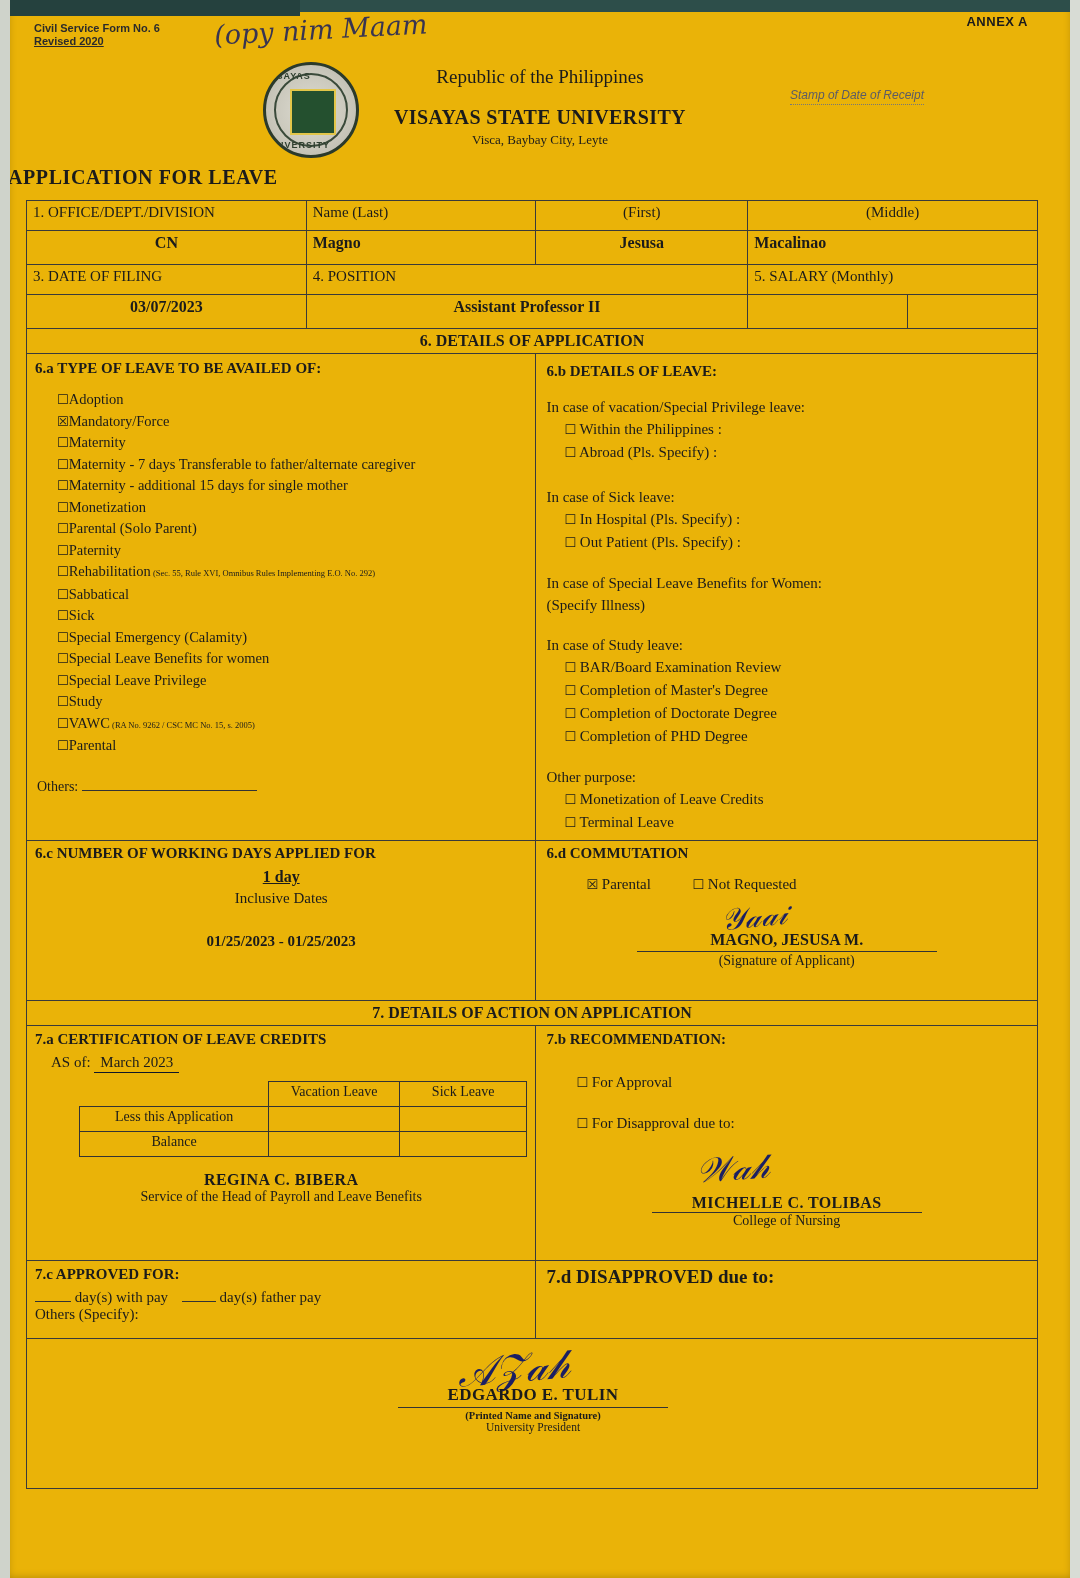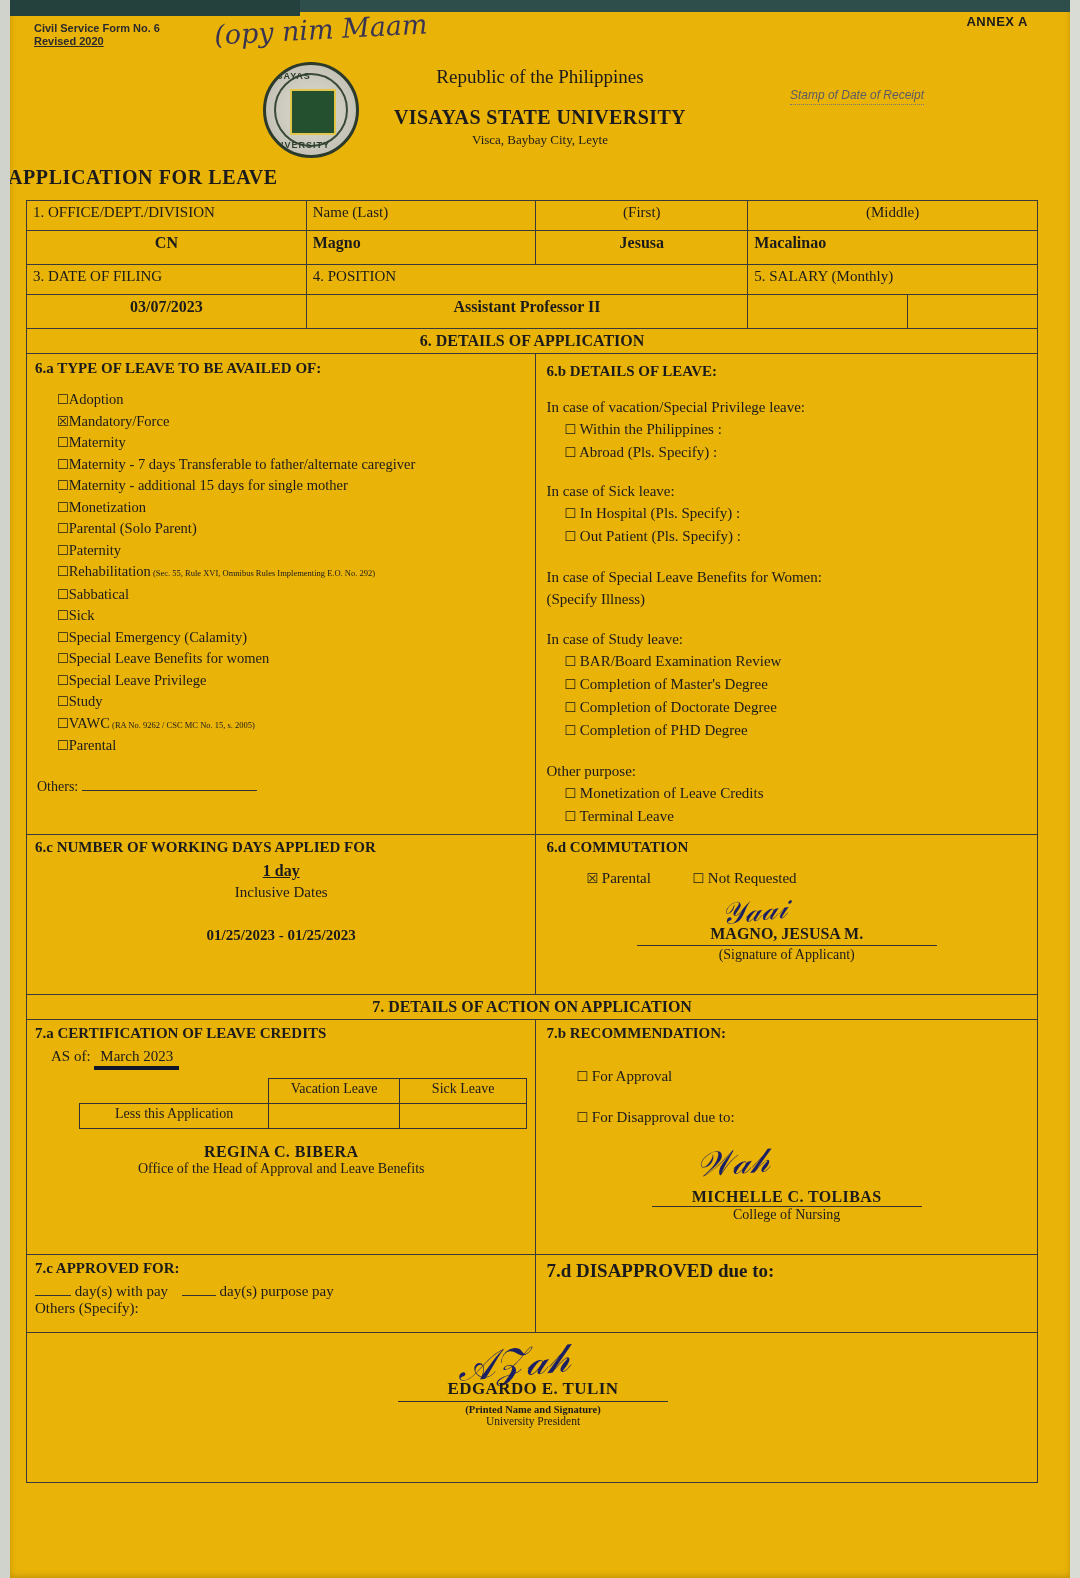--- a/index.html
+++ b/index.html
@@ -141,21 +141,21 @@
 
   table.credits { border-collapse:collapse; margin:8px 0 0 44px; font-size:14px; }
   table.credits td { border:1px solid #333; height:25px; padding:2px 6px; }
   table.credits td.lbl { width:220px; text-align:center; }
   table.credits td.col { width:150px; }
 
   .name-blk { text-align:center; margin-top:14px; }
   .name-blk .nm { font-weight:bold; font-size:16px; letter-spacing:0.4px; }
   .name-blk .rl { font-size:14px; }
 
-  .ul-name { display:inline-block; border-bottom:4px solid #0f172a; padding:0 6px 1px; }
+  .ul-name { display:inline-block; border-bottom:1px solid #0f172a; padding:0 6px 1px; }
   .sign-rule { width:270px; border-bottom:1px solid #333; margin:0 auto; }
 </style>
 </head>
 <body>
 
 <div id="paper">
 
   <div class="hdr-left">
     <div>Civil Service Form No. 6</div>
     <div><u>Revised 2020</u></div>
@@ -236,21 +236,21 @@
           <span>Others:</span>
           <span class="under-line"></span>
         </div>
       </td>
       <td colspan="3" style="padding:6px 10px;" class="rcol">
         <div class="b" style="font-size:15px;">6.b DETAILS OF LEAVE:</div>
         <div id="b-groups" style="margin-top:14px;">
               <div style="margin-top: 0px;">In case of vacation/Special Privilege leave:</div>
               <div class="indent"><span class="chk">☐</span><span> Within the Philippines :</span></div>
               <div class="indent"><span class="chk">☐</span><span> Abroad (Pls. Specify) :</span></div>
-              <div style="margin-top: 16px;">In case of Sick leave:</div>
+              <div style="margin-top: 22px;">In case of Sick leave:</div>
               <div class="indent"><span class="chk">☐</span><span> In Hospital (Pls. Specify) :</span></div>
               <div class="indent"><span class="chk">☐</span><span> Out Patient (Pls. Specify) :</span></div>
               <div style="margin-top: 18px;">In case of Special Leave Benefits for Women:</div>
               <div>(Specify Illness)</div>
               <div style="margin-top: 18px;">In case of Study leave:</div>
               <div class="indent"><span class="chk">☐</span><span> BAR/Board Examination Review</span></div>
               <div class="indent"><span class="chk">☐</span><span> Completion of Master's Degree</span></div>
               <div class="indent"><span class="chk">☐</span><span> Completion of Doctorate Degree</span></div>
               <div class="indent"><span class="chk">☐</span><span> Completion of PHD Degree</span></div>
               <div style="margin-top: 18px;">Other purpose:</div>
@@ -300,25 +300,30 @@
                 <tr>
             <td class="lbl" style="border:none;"></td>
             <td class="col ctr">Vacation Leave</td>
             <td class="col ctr">Sick Leave</td>
           </tr>
           <tr>
             <td class="lbl">Less this Application</td>
             <td class="col"></td>
             <td class="col"></td>
           </tr>
+          <tr>
+            <td class="lbl">Balance</td>
+            <td class="col"></td>
+            <td class="col"></td>
+          </tr>
         </tbody>
             </table>
         <div class="name-blk">
           <div class="nm">REGINA C. BIBERA</div>
-          <div class="rl">Office of the Head of Approval and Leave Benefits</div>
+          <div class="rl">Service of the Head of Payroll and Leave Benefits</div>
         </div>
       </td>
       <td colspan="3" style="padding:5px 10px; position:relative;">
         <div class="b" style="font-size:15px;">7.b RECOMMENDATION:</div>
         <div style="margin-top:26px; padding-left:30px; font-size:15px;">
           <div>
             <span class="chk">☐</span>
             <span>For Approval</span>
           </div>
           <div style="margin-top:24px;">
@@ -335,21 +340,21 @@
       </td>
     </tr>
 
     <tr>
       <td colspan="2" style="height:78px; padding:5px 8px; font-size:15px;">
         <div class="b">7.c APPROVED FOR:</div>
         <div style="margin-top:6px;">
           <span style="display:inline-block;width:36px;border-bottom:1px solid #333;"></span>
           <span>day(s) with pay</span>
           <span style="display:inline-block;width:34px;border-bottom:1px solid #333;margin-left:10px;"></span>
-          <span>day(s) purpose pay</span>
+          <span>day(s) father pay</span>
         </div>
         <div>Others (Specify):</div>
       </td>
       <td colspan="3" style="padding:5px 10px;">
         <div class="b" style="font-size:19px;">7.d DISAPPROVED due to:</div>
       </td>
     </tr>
 
     <tr>
       <td colspan="5" style="height:150px; position:relative;">

